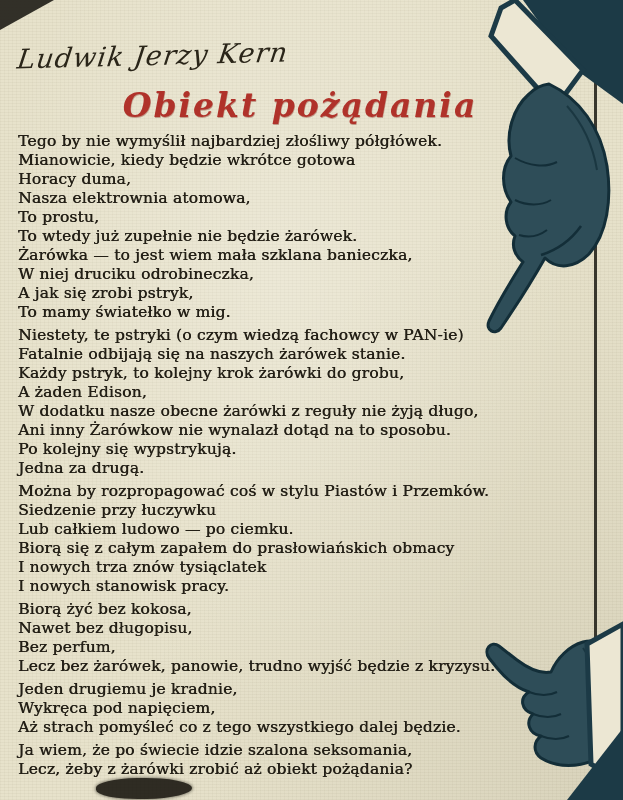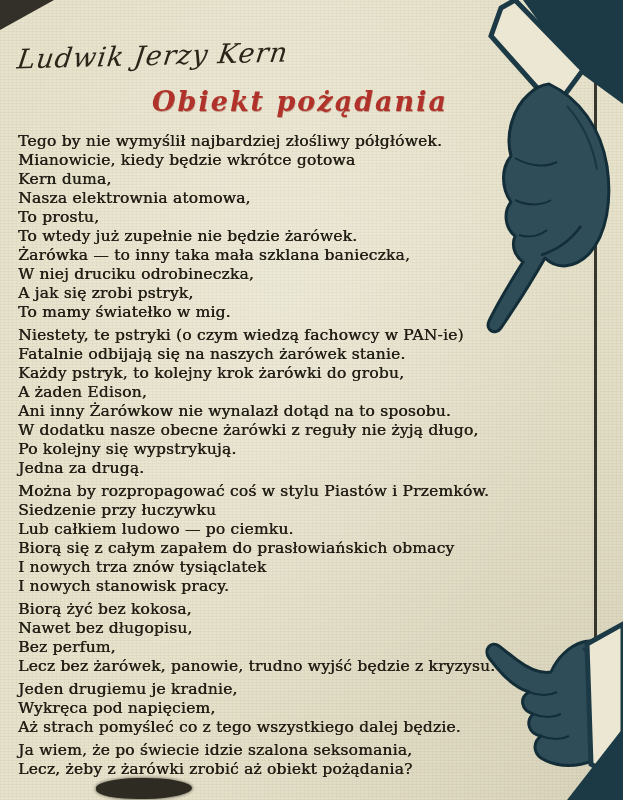--- a/index.html
+++ b/index.html
@@ -15,21 +15,21 @@
   }
   .signature{
     position:absolute;left:18px;top:40px;z-index:2;
     font-style:italic;font-size:27px;color:#2a2519;
     transform:skewX(-9deg) rotate(-1.5deg);
     letter-spacing:1px;white-space:nowrap;
   }
   .title{
     position:absolute;left:0;top:86px;width:600px;z-index:2;
     text-align:center;font-style:italic;font-weight:bold;
-    font-size:27px;color:#b0322a;letter-spacing:2px;white-space:nowrap;
+    font-size:33px;color:#b0322a;letter-spacing:2px;white-space:nowrap;
     text-shadow:0.5px 0.5px 0 rgba(120,20,10,0.35);
   }
   .poem{
     position:absolute;left:18px;top:132px;width:580px;z-index:2;
     font-size:15.5px;line-height:19px;color:#231f16;
     letter-spacing:0.2px;
     text-shadow:0.4px 0 0 currentColor;
   }
   .stanza{margin:0 0 4px 0;}
   .line{white-space:nowrap;}
@@ -59,36 +59,36 @@
 <div class="vrule"></div>
 <div class="corner-mark"></div>
 
 <div class="signature">Ludwik Jerzy Kern</div>
 <div class="title">Obiekt pożądania</div>
 
 <div class="poem">
   <div class="stanza">
     <div class="line">Tego by nie wymyślił najbardziej złośliwy półgłówek.</div>
     <div class="line">Mianowicie, kiedy będzie wkrótce gotowa</div>
-    <div class="line">Kern duma,</div>
+    <div class="line">Horacy duma,</div>
     <div class="line">Nasza elektrownia atomowa,</div>
     <div class="line">To prostu,</div>
     <div class="line">To wtedy już zupełnie nie będzie żarówek.</div>
-    <div class="line">Żarówka — to inny taka mała szklana banieczka,</div>
+    <div class="line">Żarówka — to jest wiem mała szklana banieczka,</div>
     <div class="line">W niej druciku odrobineczka,</div>
     <div class="line">A jak się zrobi pstryk,</div>
     <div class="line">To mamy światełko w mig.</div>
   </div>
   <div class="stanza">
     <div class="line">Niestety, te pstryki (o czym wiedzą fachowcy w PAN-ie)</div>
     <div class="line">Fatalnie odbijają się na naszych żarówek stanie.</div>
     <div class="line">Każdy pstryk, to kolejny krok żarówki do grobu,</div>
     <div class="line">A żaden Edison,</div>
+    <div class="line">W dodatku nasze obecne żarówki z reguły nie żyją długo,</div>
     <div class="line">Ani inny Żarówkow nie wynalazł dotąd na to sposobu.</div>
-    <div class="line">W dodatku nasze obecne żarówki z reguły nie żyją długo,</div>
     <div class="line">Po kolejny się wypstrykują.</div>
     <div class="line">Jedna za drugą.</div>
   </div>
   <div class="stanza">
     <div class="line">Można by rozpropagować coś w stylu Piastów i Przemków.</div>
     <div class="line">Siedzenie przy łuczywku</div>
     <div class="line">Lub całkiem ludowo — po ciemku.</div>
     <div class="line">Biorą się z całym zapałem do prasłowiańskich obmacy</div>
     <div class="line">I nowych trza znów tysiąclatek</div>
     <div class="line">I nowych stanowisk pracy.</div>

